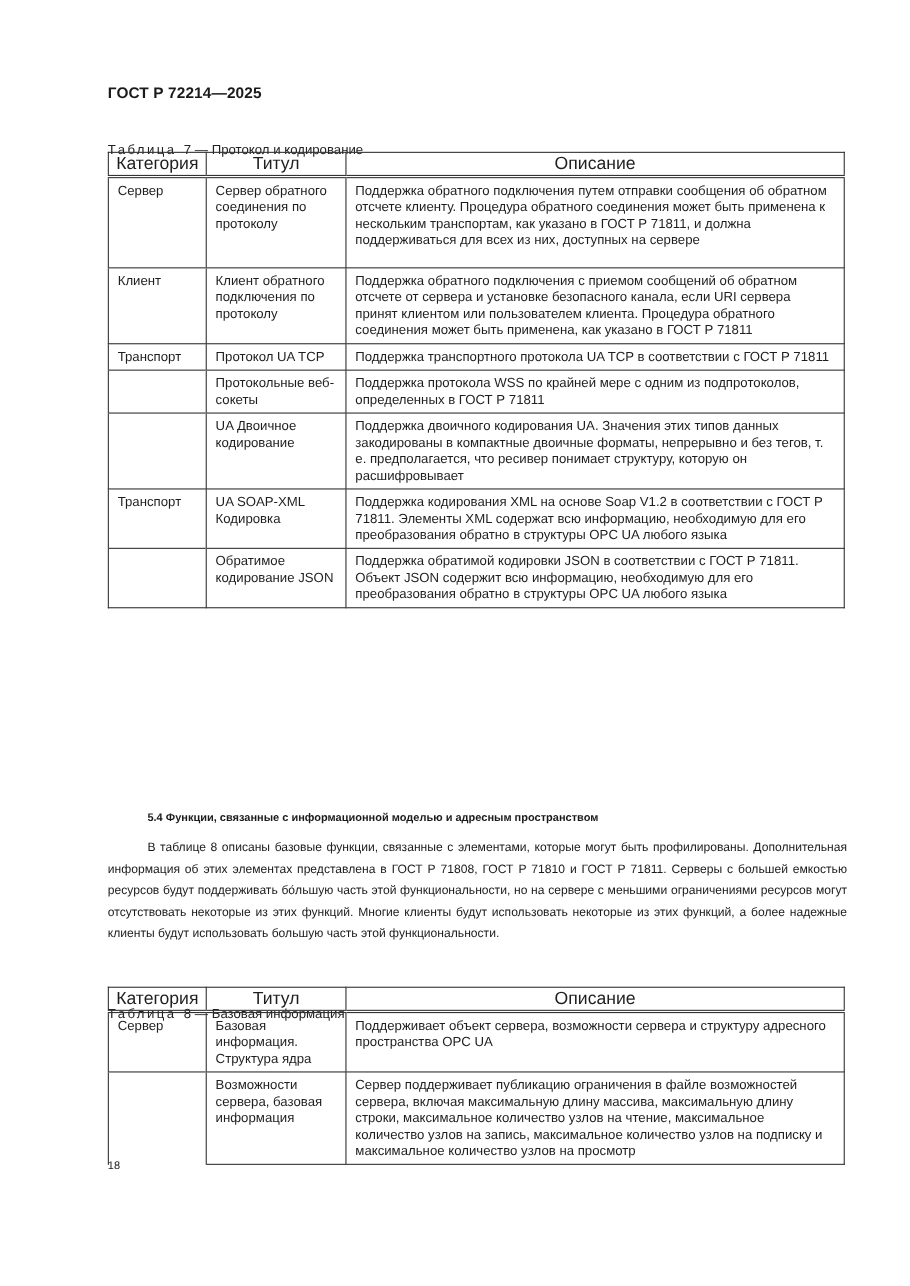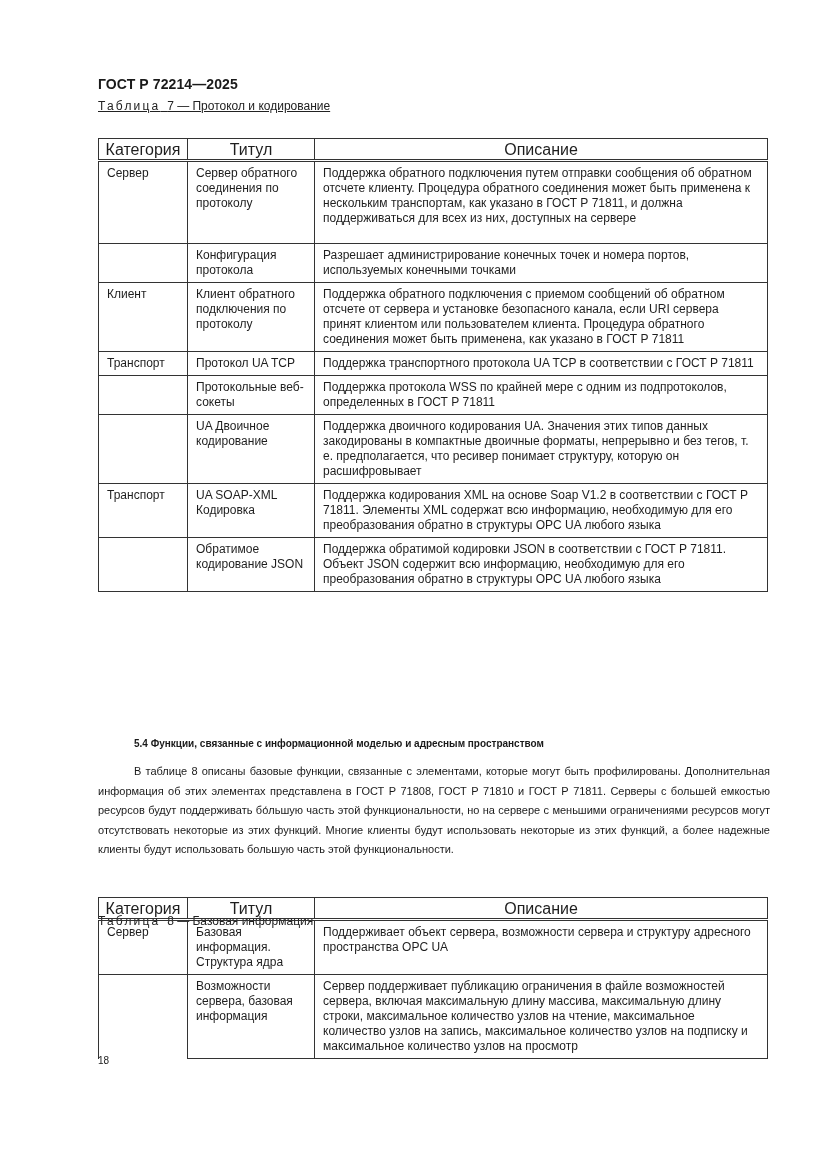--- a/index.html
+++ b/index.html
@@ -39,43 +39,38 @@
     position: absolute; left: 98px; top: 762px; width: 672px;
     font-size: 11px; line-height: 19.5px; text-align: justify; text-indent: 36px;
   }
   .page-num { position: absolute; left: 98px; top: 1055px; font-size: 10px; }
 </style>
 </head>
 <body>
 
 <div class="doc-code">ГОСТ Р 72214—2025</div>
 
-<div class="caption" style="top:99px;text-decoration:underline;">
+<div class="caption" style="top:129px;">
   <span class="spaced">Таблица</span>&nbsp;
   <span>7 — Протокол и кодирование</span>
 </div>
 
 <table class="gost" style="top:138px;">
   <thead>
     <tr>
       <th class="c1">Категория</th>
       <th class="c2">Титул</th>
       <th>Описание</th>
     </tr>
   </thead>
   <tbody>
     <tr style="height:83px;">
       <td class="cat">Сервер</td>
       <td>Сервер обратного соединения по протоколу</td>
       <td>Поддержка обратного подключения путем отправки сообщения об обратном отсчете клиенту. Процедура обратного соединения может быть применена к нескольким транспортам, как указано в ГОСТ Р 71811, и должна поддерживаться для всех из них, доступных на сервере</td>
-    </tr>
-    <tr>
-      <td class="cat last"></td>
-      <td>Конфигурация протокола</td>
-      <td>Разрешает администрирование конечных точек и номера портов, используемых конечными точками</td>
     </tr>
     <tr>
       <td class="cat last">Клиент</td>
       <td>Клиент обратного подключения по протоколу</td>
       <td>Поддержка обратного подключения с приемом сообщений об обратном отсчете от сервера и установке безопасного канала, если URI сервера принят клиентом или пользователем клиента. Процедура обратного соединения может быть применена, как указано в ГОСТ Р 71811</td>
     </tr>
     <tr>
       <td class="cat">Транспорт</td>
       <td>Протокол UA TCP</td>
       <td>Поддержка транспортного протокола UA TCP в соответствии с ГОСТ Р 71811</td>

